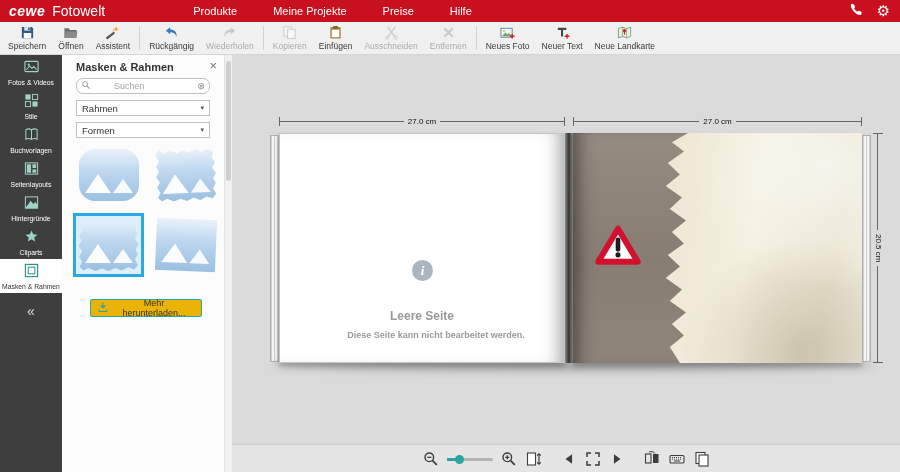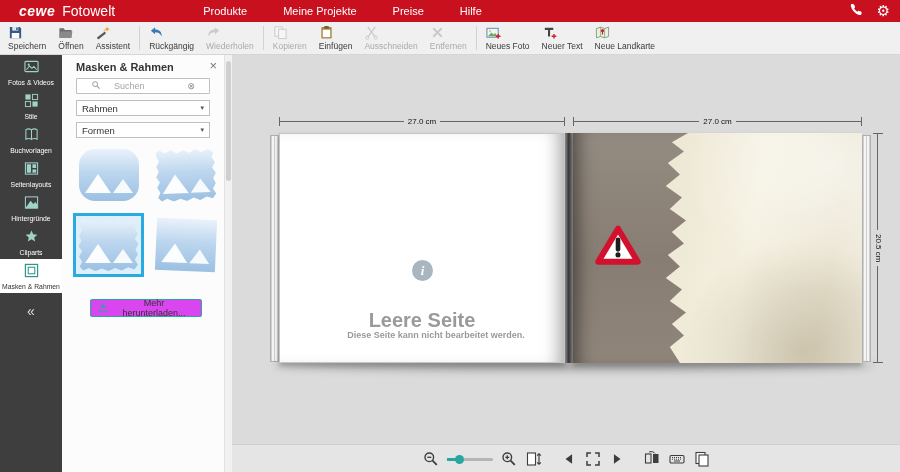--- a/index.html
+++ b/index.html
@@ -1,67 +1,67 @@
 <!DOCTYPE html>
 <html><head>
 <meta charset="utf-8">
 <style>
   * { box-sizing: border-box; }
   body { margin:0; font-family:"Liberation Sans", sans-serif; background:#fff; }
   .window { position:relative; width:900px; height:472px; overflow:hidden; background:#dbdbdb; }
 
   
   .topbar { position:absolute; left:0; top:0; width:900px; height:22px; background:#c8101e; display:flex; align-items:center; color:#fff; }
-  .logo { font-size:14px; font-weight:bold; font-style:italic; letter-spacing:.5px; margin-left:19px; }
+  .logo { font-size:14px; font-weight:bold; font-style:italic; letter-spacing:.5px; margin-left:9px; }
   .product { font-size:14px; margin-left:7px; }
   .menu { display:flex; gap:36px; margin-left:88px; }
   .menu a { color:#fff; font-size:11px; text-decoration:none; cursor:pointer; }
   .top-icons { position:absolute; right:10px; top:0; height:22px; display:flex; align-items:center; gap:14px; }
   .gear { font-size:15px; color:#fff; line-height:22px; cursor:pointer; }
 
   
   .toolbar { position:absolute; left:0; top:22px; width:900px; height:33px; background:#f0f0f0; border-bottom:1px solid #d6d6d6; display:flex; align-items:center; padding-left:2px; }
-  .tb { display:flex; flex-direction:column; align-items:flex-start; justify-content:center; height:31px; background:none; border:none; padding:1px 6px 2px; cursor:pointer; }
+  .tb { display:flex; flex-direction:column; align-items:center; justify-content:center; height:31px; background:none; border:none; padding:1px 6px 2px; cursor:pointer; }
   .tb .tbi { height:15px; display:flex; align-items:center; }
   .tb .tbl { font-size:8.5px; color:#3a3a3a; margin-top:1px; white-space:nowrap; }
   .tb.dis { cursor:default; }
   .tb.dis .tbl { color:#aaa; }
   .tb.dis .tbi { opacity:.45; }
   .tsep { width:1px; height:24px; background:#d2d2d2; margin:0 3px; }
 
   
   .sidebar { position:absolute; left:0; top:55px; width:62px; bottom:0; background:#3e3e3e; }
   .sb-item { height:34px; display:flex; flex-direction:column; align-items:center; justify-content:center; gap:1px; cursor:pointer; }
   .sb-item .sbl { font-size:6.8px; color:#fff; white-space:nowrap; }
   .sb-item.selected { background:#fff; }
   .sb-item.selected .sbl { color:#333; }
   .sb-collapse { margin-top:10px; color:#ddd; font-size:14px; text-align:center; cursor:pointer; }
 
   
   .panel { position:absolute; left:62px; top:55px; width:163px; bottom:0; background:#fcfcfc; border-right:1px solid #e2e2e2; }
   .p-title { position:absolute; left:14px; top:6px; font-size:11px; font-weight:bold; color:#333; }
   .p-close { position:absolute; right:7px; top:3px; font-size:13px; color:#777; cursor:pointer; }
-  .p-search { position:absolute; left:14px; top:23px; width:134px; height:16px; border:1px solid #c0c0c0; border-radius:1px; background:#fff; display:flex; align-items:center; padding:0 14px; gap:10px; }
+  .p-search { position:absolute; left:14px; top:23px; width:134px; height:16px; border:1px solid #c0c0c0; border-radius:7px; background:#fff; display:flex; align-items:center; padding:0 4px; gap:20px; }
   .p-search input { border:none; outline:none; flex:1; min-width:0; font-size:9px; font-family:"Liberation Sans",sans-serif; background:transparent; }
   .p-search input::placeholder { color:#a5a5a5; }
   .p-clear { font-size:9px; color:#888; cursor:pointer; }
   .p-select { position:absolute; left:14px; width:134px; height:16px; border:1px solid #c0c0c0; background:#fff; display:flex; align-items:center; justify-content:space-between; padding:0 5px; font-size:9.5px; color:#333; cursor:pointer; }
   .p-select .chev { font-size:7px; color:#555; }
   .sel1 { top:45px; } .sel2 { top:67px; }
   .masks { position:absolute; left:11px; top:88px; width:148px; display:grid; grid-template-columns:1fr 1fr; gap:6px; }
   .mask-cell { height:64px; display:flex; align-items:center; justify-content:center; cursor:pointer; }
   .mask-cell.selected { border:3px solid #29abe2; background:#dceffa; }
   .mask-img { position:relative; width:60px; height:52px; overflow:hidden; background:linear-gradient(180deg,#eaf2fb 0%,#bcd6ee 45%,#9cc0e2 100%); }
   .mask-img::before { content:""; position:absolute; left:6px; bottom:8px; width:0; height:0; border-left:13px solid transparent; border-right:13px solid transparent; border-bottom:19px solid rgba(255,255,255,.95); }
   .mask-img::after { content:""; position:absolute; right:6px; bottom:8px; width:0; height:0; border-left:10px solid transparent; border-right:10px solid transparent; border-bottom:14px solid rgba(255,255,255,.9); }
   .shape-rounded { border-radius:16px; }
   .shape-torn { clip-path: polygon(1% 6%,7% 0%,16% 7%,26% 1%,36% 8%,47% 2%,57% 8%,67% 1%,77% 7%,88% 2%,97% 8%,94% 18%,99% 28%,94% 38%,100% 48%,95% 58%,99% 68%,94% 78%,99% 88%,93% 97%,83% 93%,72% 99%,61% 94%,50% 100%,39% 95%,28% 100%,17% 94%,8% 99%,2% 92%,6% 82%,1% 72%,6% 62%,0% 52%,5% 42%,1% 32%,6% 22%,2% 14%); }
   .r-neg { transform:rotate(-2.5deg); }
   .r-pos { transform:rotate(2.5deg); }
-  .p-download { position:absolute; left:28px; top:244px; width:112px; height:18px; border:1px solid #2aa6a0; border-radius:2px; background:#d946ef; display:flex; align-items:center; justify-content:center; gap:4px; font-size:9px; color:#333; cursor:pointer; }
+  .p-download { position:absolute; left:28px; top:244px; width:112px; height:18px; border:1px solid #2aa6a0; border-radius:2px; background:#eab308; display:flex; align-items:center; justify-content:center; gap:4px; font-size:9px; color:#333; cursor:pointer; }
   .p-scroll { position:absolute; left:225px; top:55px; width:7px; bottom:0; background:#f1f1f1; }
   .p-scroll .thumb { position:absolute; left:1px; top:6px; width:5px; height:120px; background:#cfcfcf; border-radius:3px; }
 
   
   .canvas { position:absolute; left:232px; top:55px; right:0; bottom:0; background:#dbdbdb; }
 
   .measure-h { position:absolute; height:9px; font-size:8px; color:#111; display:flex; align-items:center; justify-content:center; border-left:1px solid #666; border-right:1px solid #666; }
   .measure-h::before { content:""; position:absolute; left:0; right:0; top:4px; border-top:1px solid #666; }
   .measure-h span { position:relative; background:#dbdbdb; padding:0 4px; line-height:9px; }
   .m-left { left:47px; top:62px; width:286px; }
@@ -80,21 +80,21 @@
       radial-gradient(120% 90% at 85% 15%, rgba(255,255,255,.55), transparent 60%),
       radial-gradient(100% 80% at 70% 95%, rgba(135,120,90,.30), transparent 60%),
       linear-gradient(100deg,#ece6d2,#f4f0e0 45%,#e9e3cf 80%,#efeadb);
     clip-path: polygon(14% 0,6% 4%,12% 8%,4% 13%,10% 18%,3% 23%,11% 28%,5% 33%,13% 38%,6% 43%,12% 48%,4% 53%,10% 58%,3% 63%,11% 68%,5% 73%,13% 78%,6% 83%,12% 88%,5% 93%,10% 100%,100% 100%,100% 0%);
     filter: drop-shadow(-2px 0 0 #f6f3e6) drop-shadow(-4px 0 3px rgba(0,0,0,.35));
   }
   .warning { position:absolute; left:22px; top:92px; width:46px; }
   .book-shadow { position:absolute; left:42px; top:306px; width:600px; height:9px; background:rgba(0,0,0,.3); border-radius:50%; filter:blur(4px); }
 
   .info-circle { position:absolute; left:50%; top:126px; width:21px; height:21px; margin-left:-10px; border-radius:50%; background:#a9b6bf; color:#fff; font-family:"Liberation Serif",serif; font-style:italic; font-weight:bold; font-size:13px; display:flex; align-items:center; justify-content:center; }
-  .empty-title { position:absolute; left:0; right:0; top:175px; text-align:center; font-size:20px; font-weight:bold; color:#9a9a9a; }
+  .empty-title { position:absolute; left:0; right:0; top:175px; text-align:center; font-size:12px; font-weight:bold; color:#9a9a9a; }
   .empty-sub { position:absolute; left:0; right:0; top:196px; text-align:center; font-size:9px; font-weight:bold; color:#9a9a9a;margin-left:28px; }
 
   
   .bottombar { position:absolute; left:0; right:0; bottom:0; height:28px; background:#e5e5e5; border-top:1px solid #cfcfcf; display:flex; align-items:center; justify-content:center; gap:18px; }
   .bb-group { display:flex; align-items:center; gap:7px; }
   .bb-group button { background:none; border:none; padding:0 1px; height:18px; display:flex; align-items:center; cursor:pointer; }
   .zoom-slider { position:relative; width:46px; height:14px; cursor:pointer; }
   .zs-track { position:absolute; left:0; right:0; top:6px; height:3px; background:#b5b5b5; border-radius:2px; }
   .zs-fill { position:absolute; left:0; width:12px; top:6px; height:3px; background:#2aa6a0; }
   .zs-knob { position:absolute; left:8px; top:3px; width:9px; height:9px; border-radius:50%; background:#2aa6a0; }

